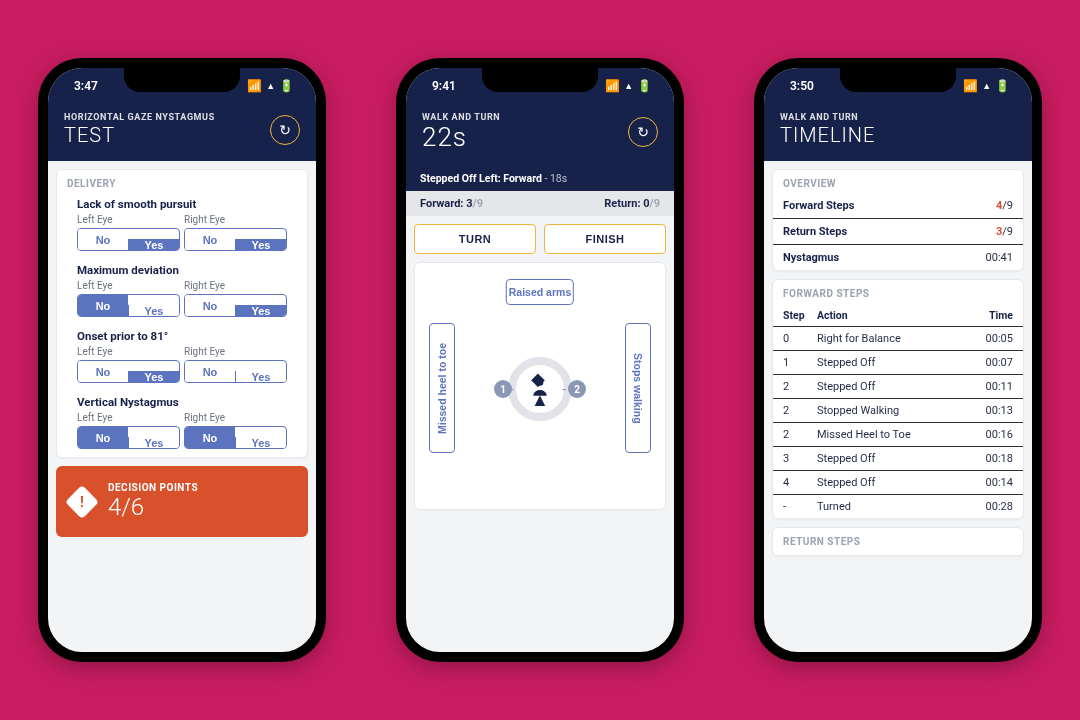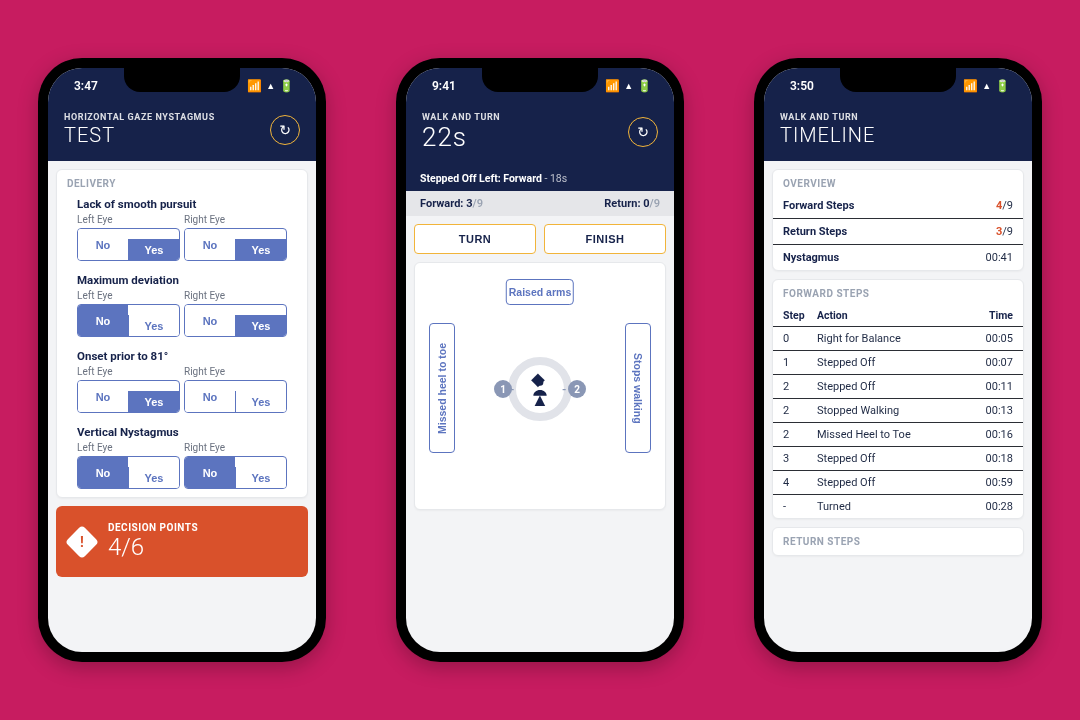--- a/index.html
+++ b/index.html
@@ -138,21 +138,21 @@
   .eye-label {
     font-size: 10px;
     color: #6b7280;
     margin-bottom: 3px;
   }
   .seg {
     display: flex;
     border: 1.5px solid #5c74bf;
     border-radius: 4px;
     overflow: hidden;
-    height: 33px;
+    height: 23px;
   }
   .seg button {
     flex: 1;
     font-size: 11px;
     font-weight: 600;
     border: none;
     background: #fff;
     color: #5c74bf;
   }
   .seg button.active { background: #5c74bf; color: #fff; }
@@ -542,21 +542,21 @@
               <span class="col-time">00:16</span>
             </div>
             <div class="step-row">
               <span class="col-step">3</span>
               <span class="col-action">Stepped Off</span>
               <span class="col-time">00:18</span>
             </div>
             <div class="step-row">
               <span class="col-step">4</span>
               <span class="col-action">Stepped Off</span>
-              <span class="col-time">00:59</span>
+              <span class="col-time">00:14</span>
             </div>
             <div class="step-row" style="border-bottom: none;">
               <span class="col-step">-</span>
               <span class="col-action">Turned</span>
               <span class="col-time">00:28</span>
             </div>
           </div>
       </div>
 
       <div class="card" style="margin-bottom:0">

